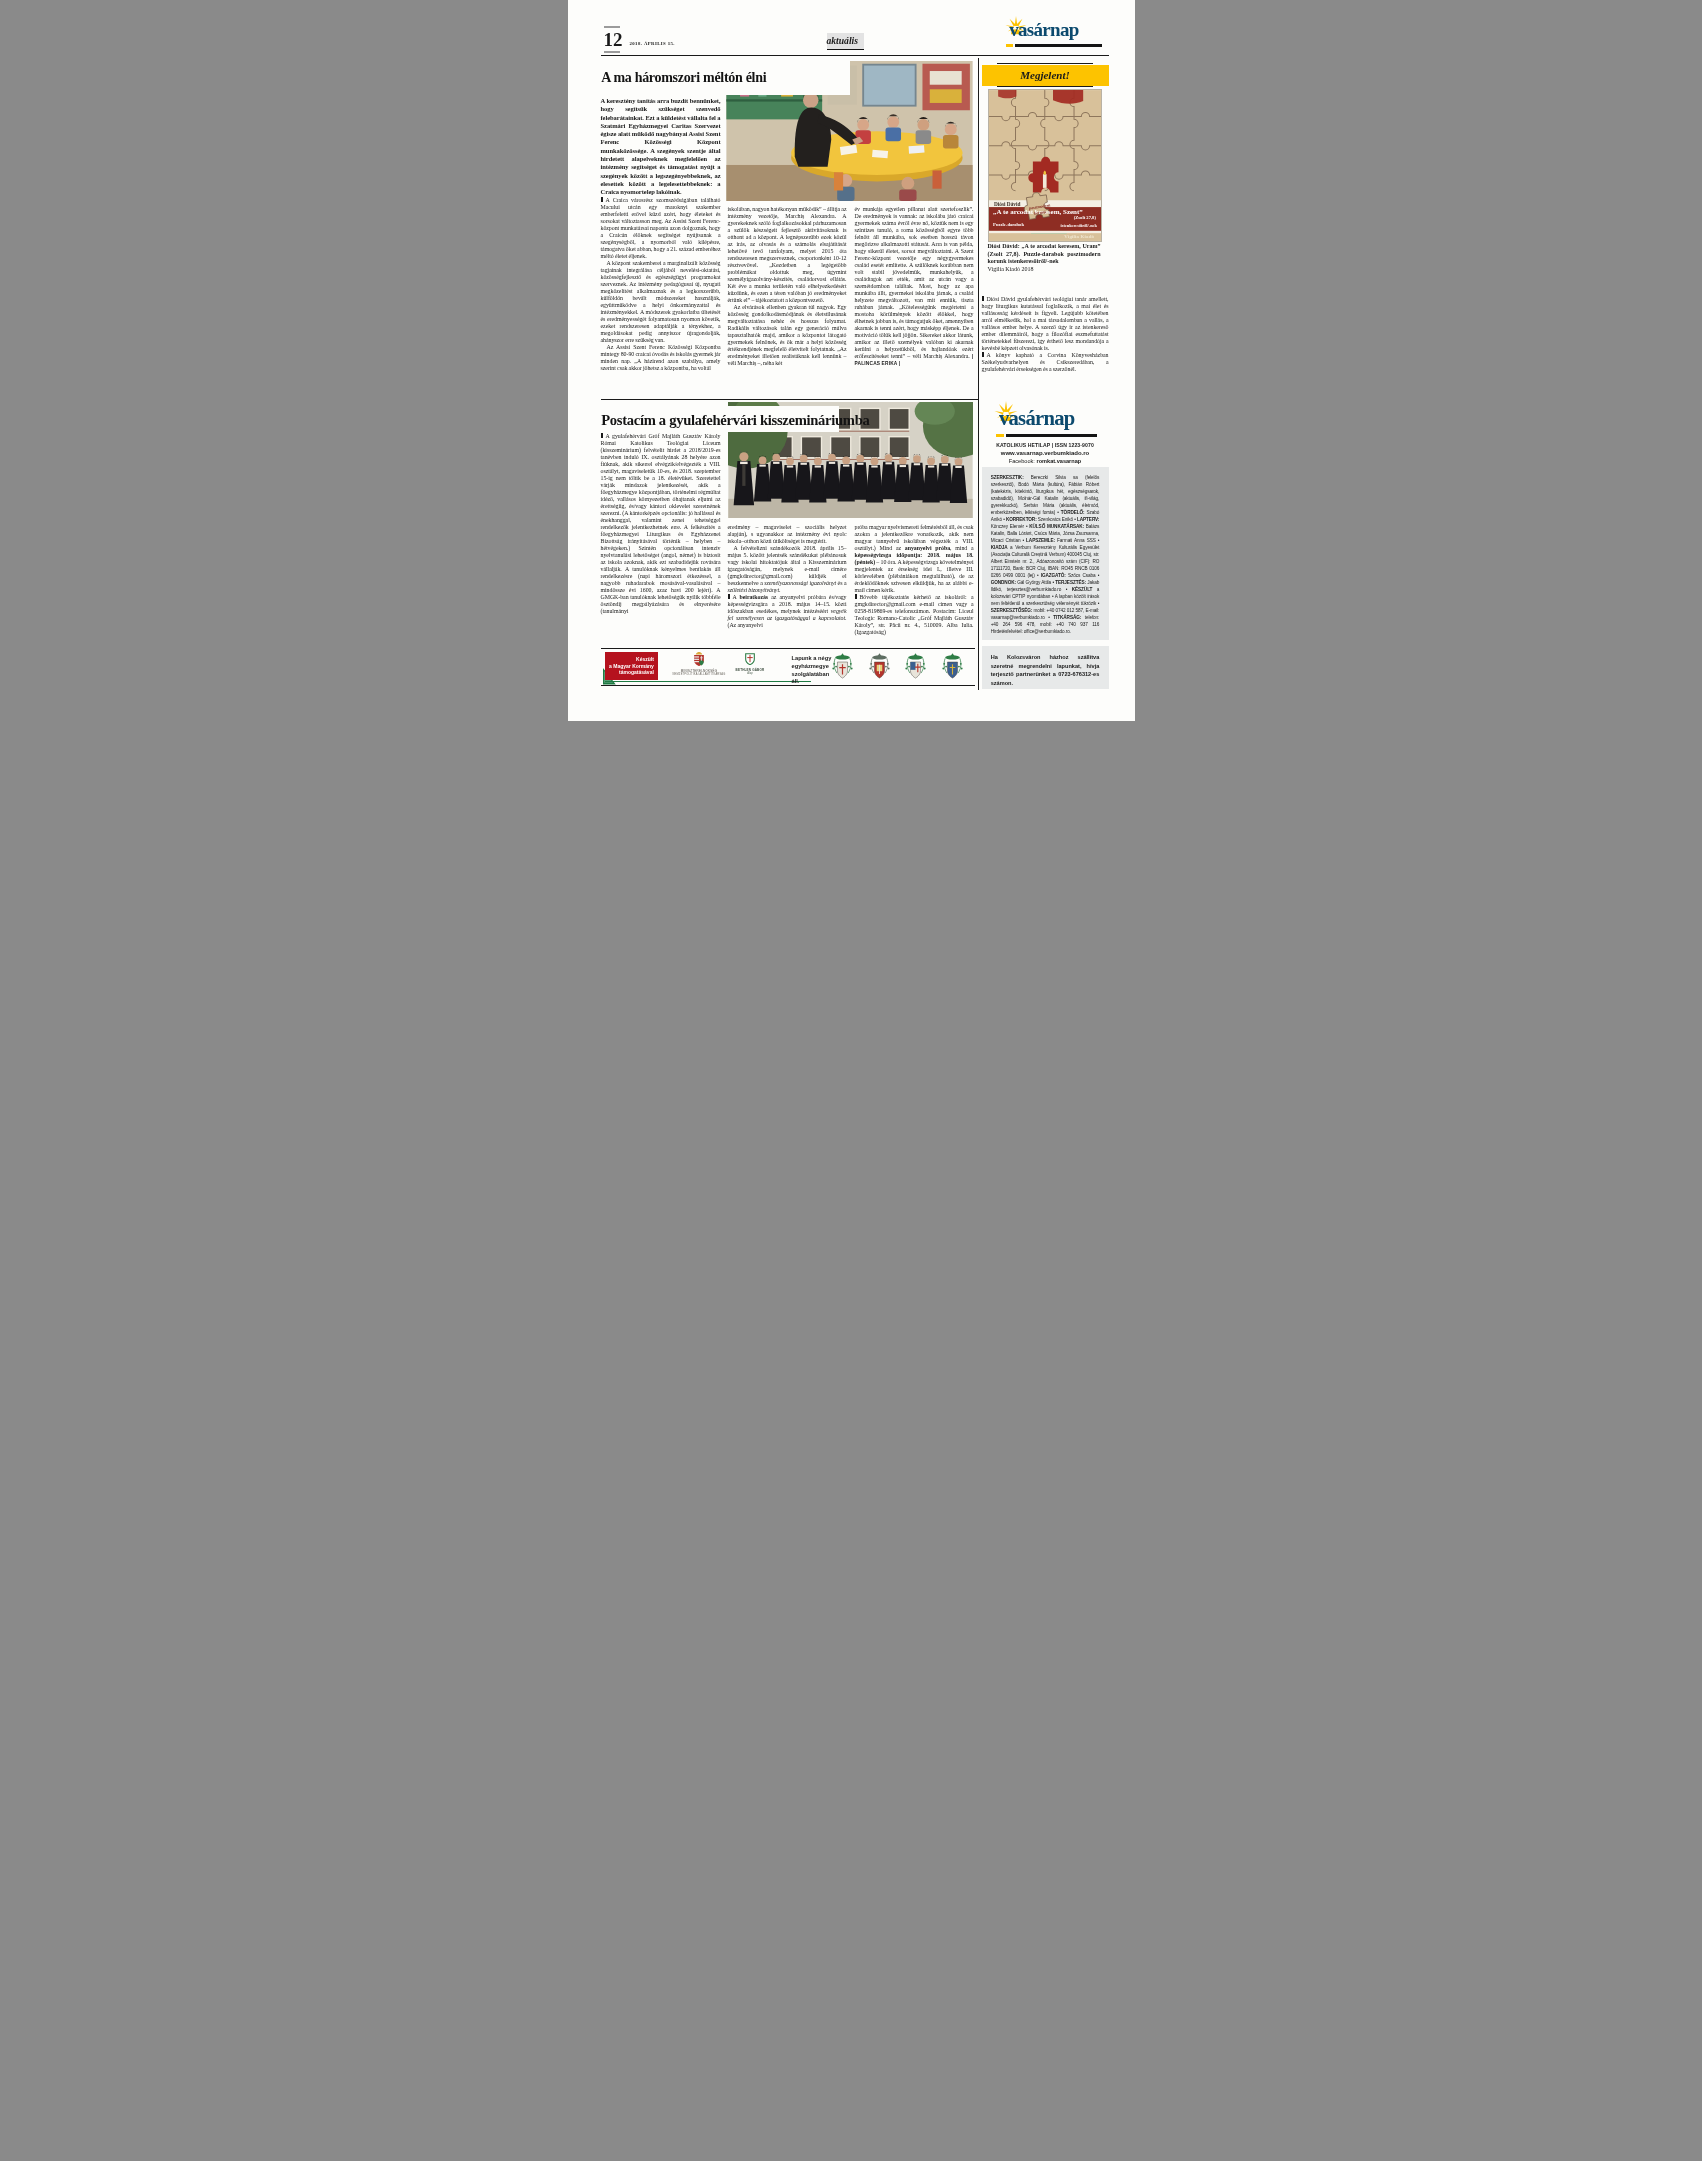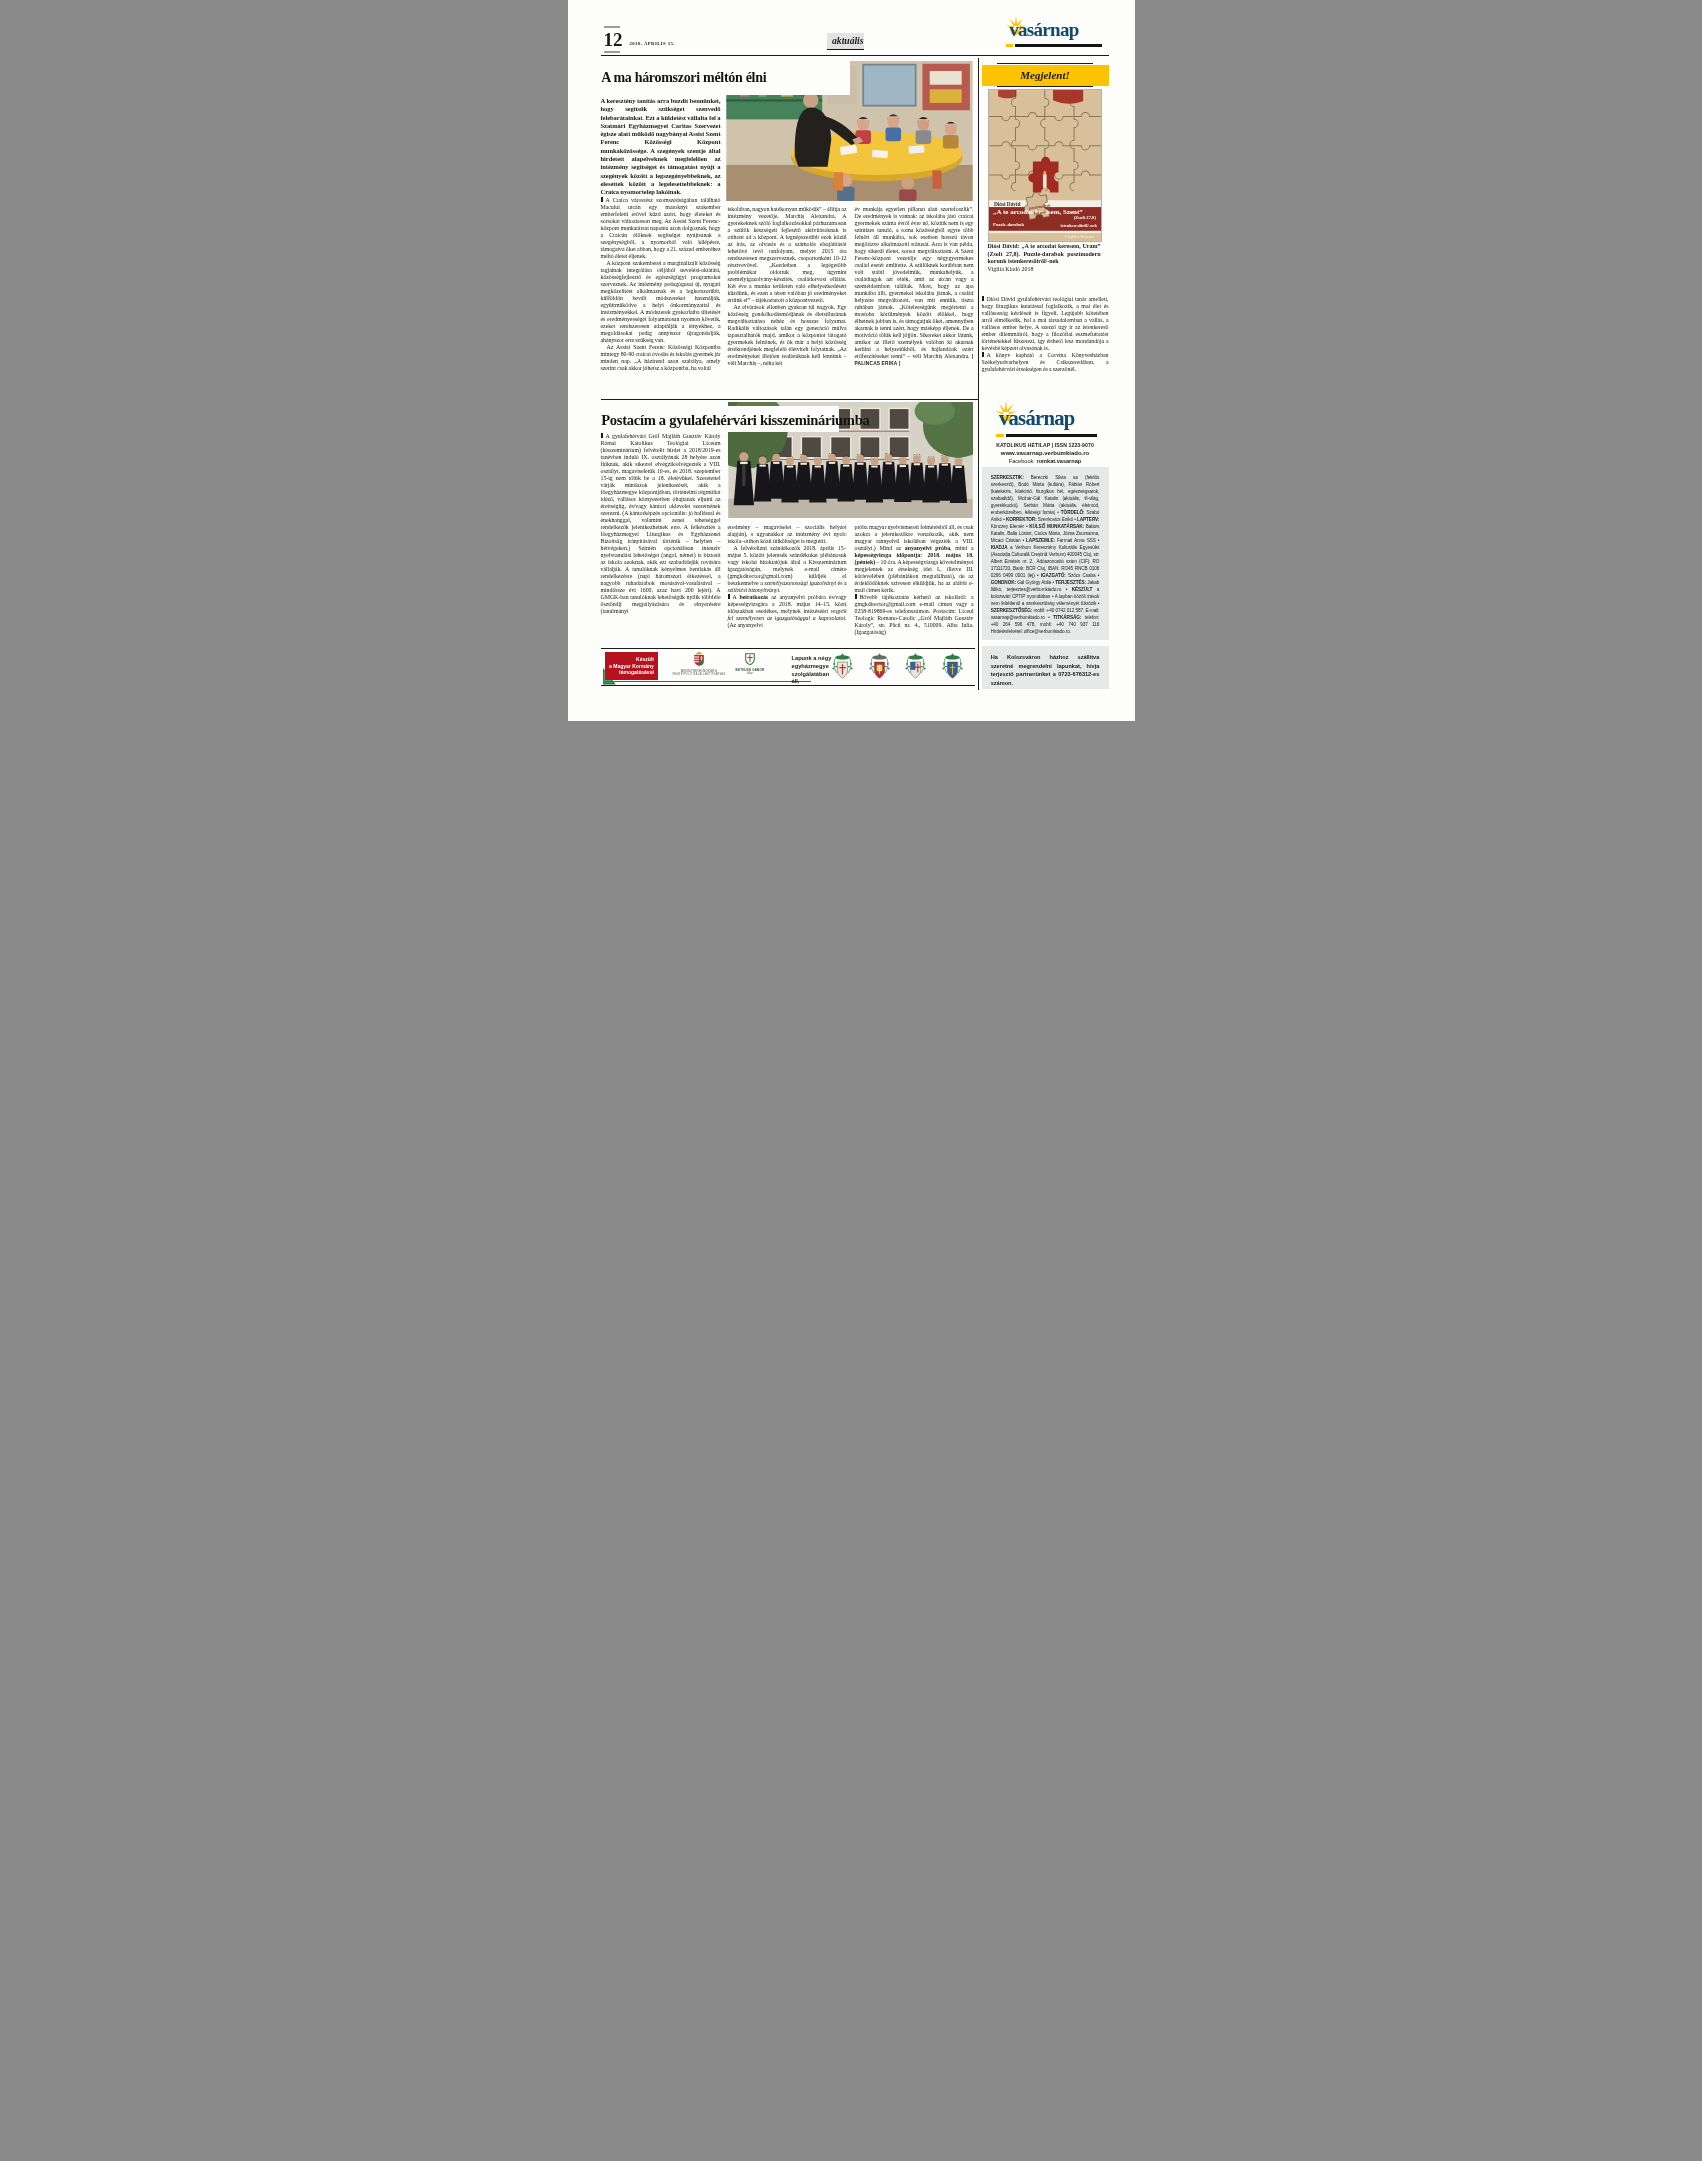--- a/index.html
+++ b/index.html
@@ -29,21 +29,21 @@
 </head>
 <body>
 
 <div class="page">
 
   <div class="abs" style="left:36px;top:26px;width:16.5px;height:1.8px;background:#9b9b9b;"></div>
   <div class="abs" style="left:36px;top:27.5px;width:20px;font-size:19px;line-height:23px;font-weight:bold;">12</div>
   <div class="abs" style="left:36px;top:51px;width:16.5px;height:1.8px;background:#9b9b9b;"></div>
   <div class="abs b" style="left:62px;top:41px;font-size:4.8px;letter-spacing:0.4px;">2018. ÁPRILIS 15.</div>
 
-  <div class="abs" style="left:259px;top:33px;width:37px;height:15.6px;background:#e3e3e3;border-bottom:1.8px solid #141414;text-align:right;">
+  <div class="abs" style="left:259px;top:33px;width:37px;height:15.6px;background:#e3e3e3;border-bottom:1.8px solid #141414;text-align:left;">
     <span class="b i" style="font-size:9.6px;line-height:15.6px;">aktuális</span>
   </div>
 
   <div class="abs" style="left:438px;top:18.3px;width:98px;height:36px;">
     <svg class="abs" style="left:-1.8px;top:-3.7px;" width="24" height="21" viewBox="0 0 52 46">
       <g fill="#fdc300">
         <polygon points="26,2 23,24 29,24"></polygon>
           <polygon points="12,8 21,25 26,22"></polygon>
           <polygon points="40,8 31,25 26,22"></polygon>
         <polygon points="3,22 20,29 21,25"></polygon>

